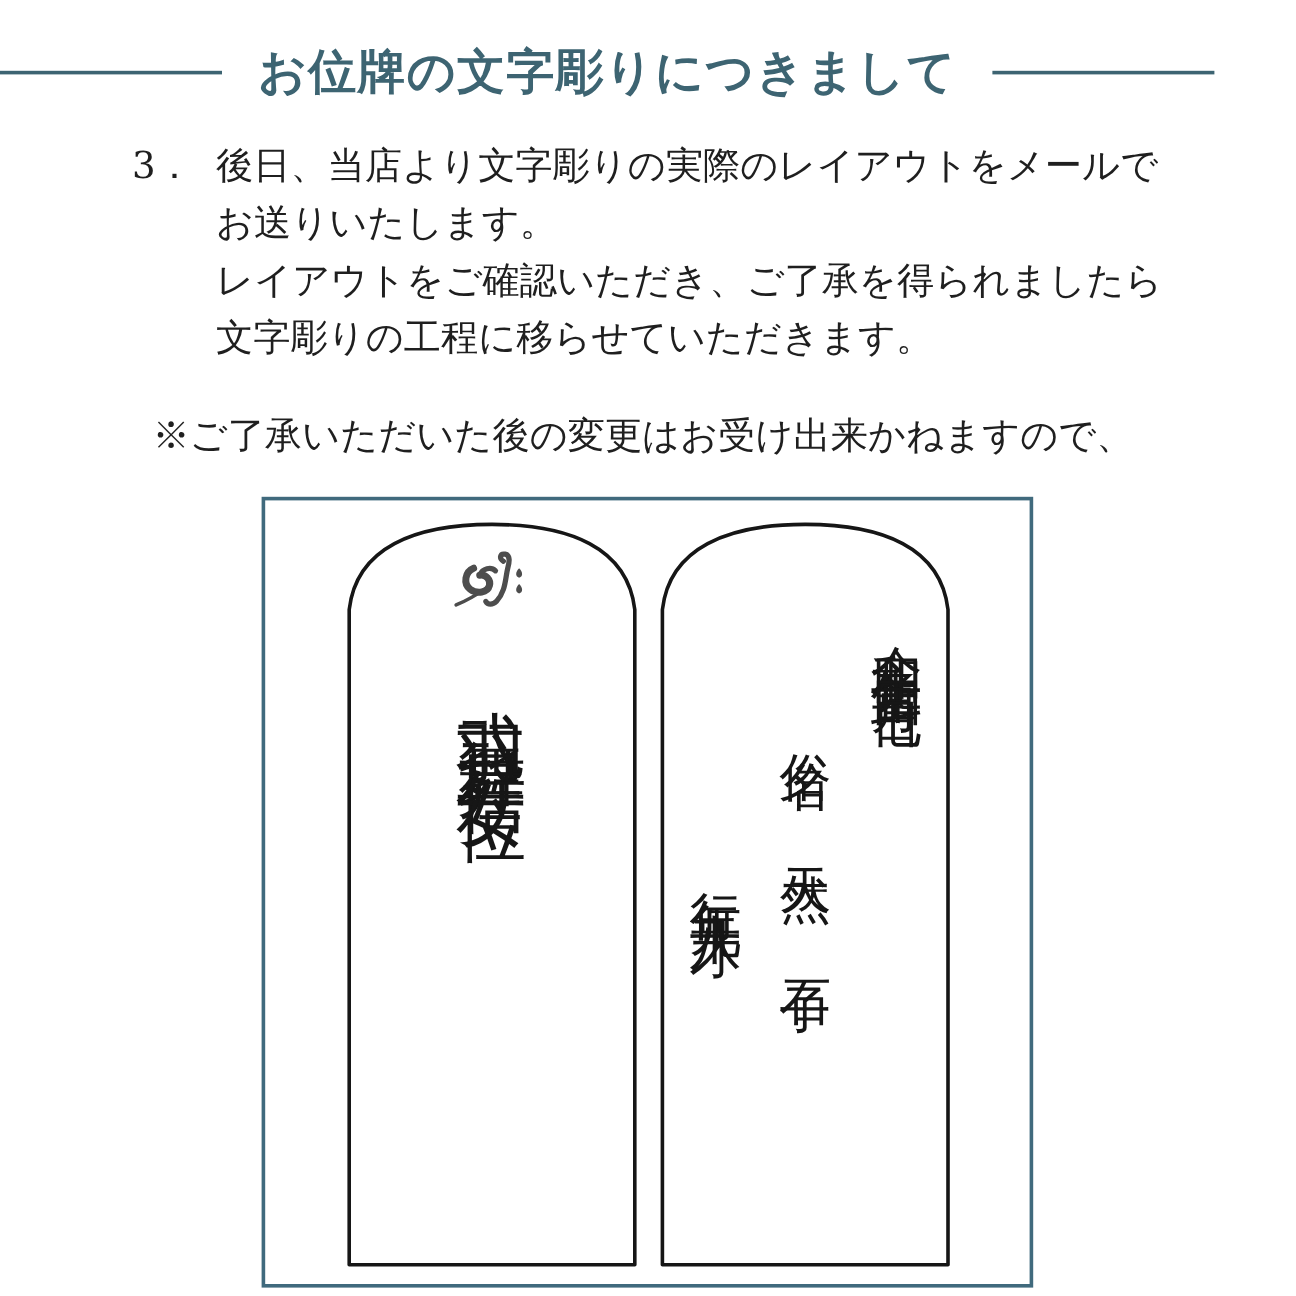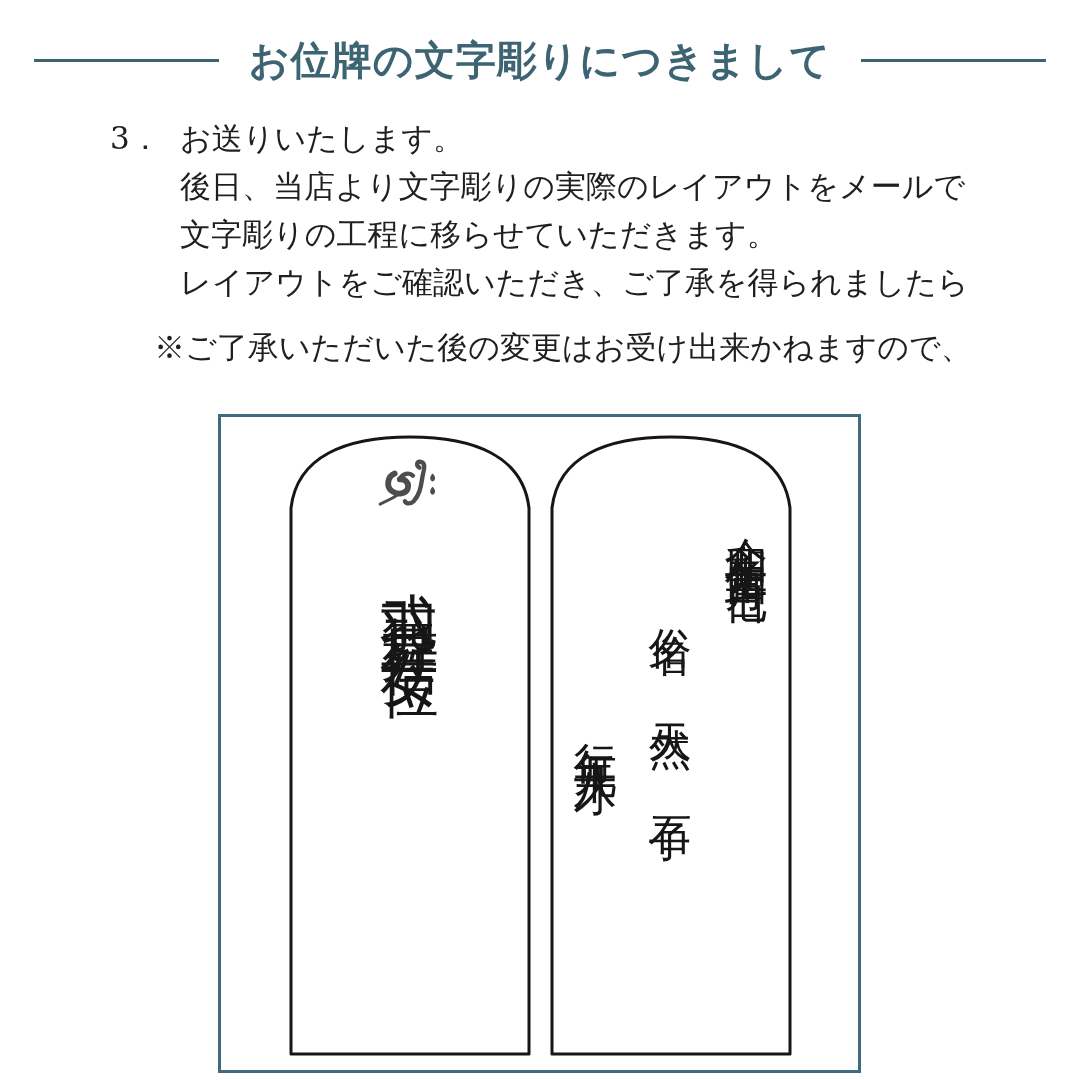--- a/index.html
+++ b/index.html
@@ -1,30 +1,30 @@
 <!DOCTYPE html>
 <html><head>
 <meta charset="utf-8">
 <style>
   html,body{margin:0;padding:0;}
   body{background:#ffffff;font-family:"DejaVu Serif","Liberation Serif",serif;}
   .canvas{position:relative;width:1080px;height:1080px;background:#ffffff;overflow:hidden;color:#1f1f1f;}
 
   
-  .header{position:absolute;left:0;top:36px;width:100%;display:flex;align-items:center;justify-content:center;gap:30px;}
+  .header{position:absolute;left:0;top:36px;width:100%;display:flex;align-items:center;gap:30px;}
   .rule{width:185px;height:3px;background:#3d6472;}
   .title{margin:0;font-size:40px;line-height:48px;font-weight:bold;color:#3d6472;letter-spacing:1px;white-space:nowrap;}
 
   
   .instruction{position:absolute;left:110px;top:114px;display:flex;font-size:31px;line-height:48px;}
   .instruction .num{width:70px;flex:0 0 70px;}
   .instruction .lines div{white-space:nowrap;}
 
   
-  .note{position:absolute;left:127px;top:324px;font-size:31px;line-height:46px;margin-left:27px;}
+  .note{position:absolute;left:127px;top:340px;font-size:31px;line-height:46px;}
   .note div{white-space:nowrap;}
   .note .indent{margin-left:56px;}
 
   
   .ibox{position:absolute;left:218px;top:414px;width:643px;height:659px;box-sizing:border-box;border:3px solid #406a7d;background:#ffffff;margin:0;}
   .tablet{position:absolute;top:15px;width:244px;height:625px;}
   .tablet.left{left:67px;}
   .tablet.right{left:328px;}
   .outline{position:absolute;left:0;top:0;width:100%;height:100%;}
 
@@ -44,24 +44,24 @@
 
   <header class="header">
     <span class="rule"></span>
     <h1 class="title">お位牌の文字彫りにつきまして</h1>
     <span class="rule"></span>
   </header>
 
   <section class="instruction">
     <span class="num">3．</span>
     <div class="lines">
+      <div>後日、当店より文字彫りの実際のレイアウトをメールで</div>
       <div>お送りいたします。</div>
-      <div>後日、当店より文字彫りの実際のレイアウトをメールで</div>
+      <div>レイアウトをご確認いただき、ご了承を得られましたら</div>
       <div>文字彫りの工程に移らせていただきます。</div>
-      <div>レイアウトをご確認いただき、ご了承を得られましたら</div>
     </div>
   </section>
 
   <section class="note">
     <div>※ご了承いただいた後の変更はお受け出来かねますので、</div>
   </section>
 
   <figure class="ibox">
 
     <div class="tablet left">

